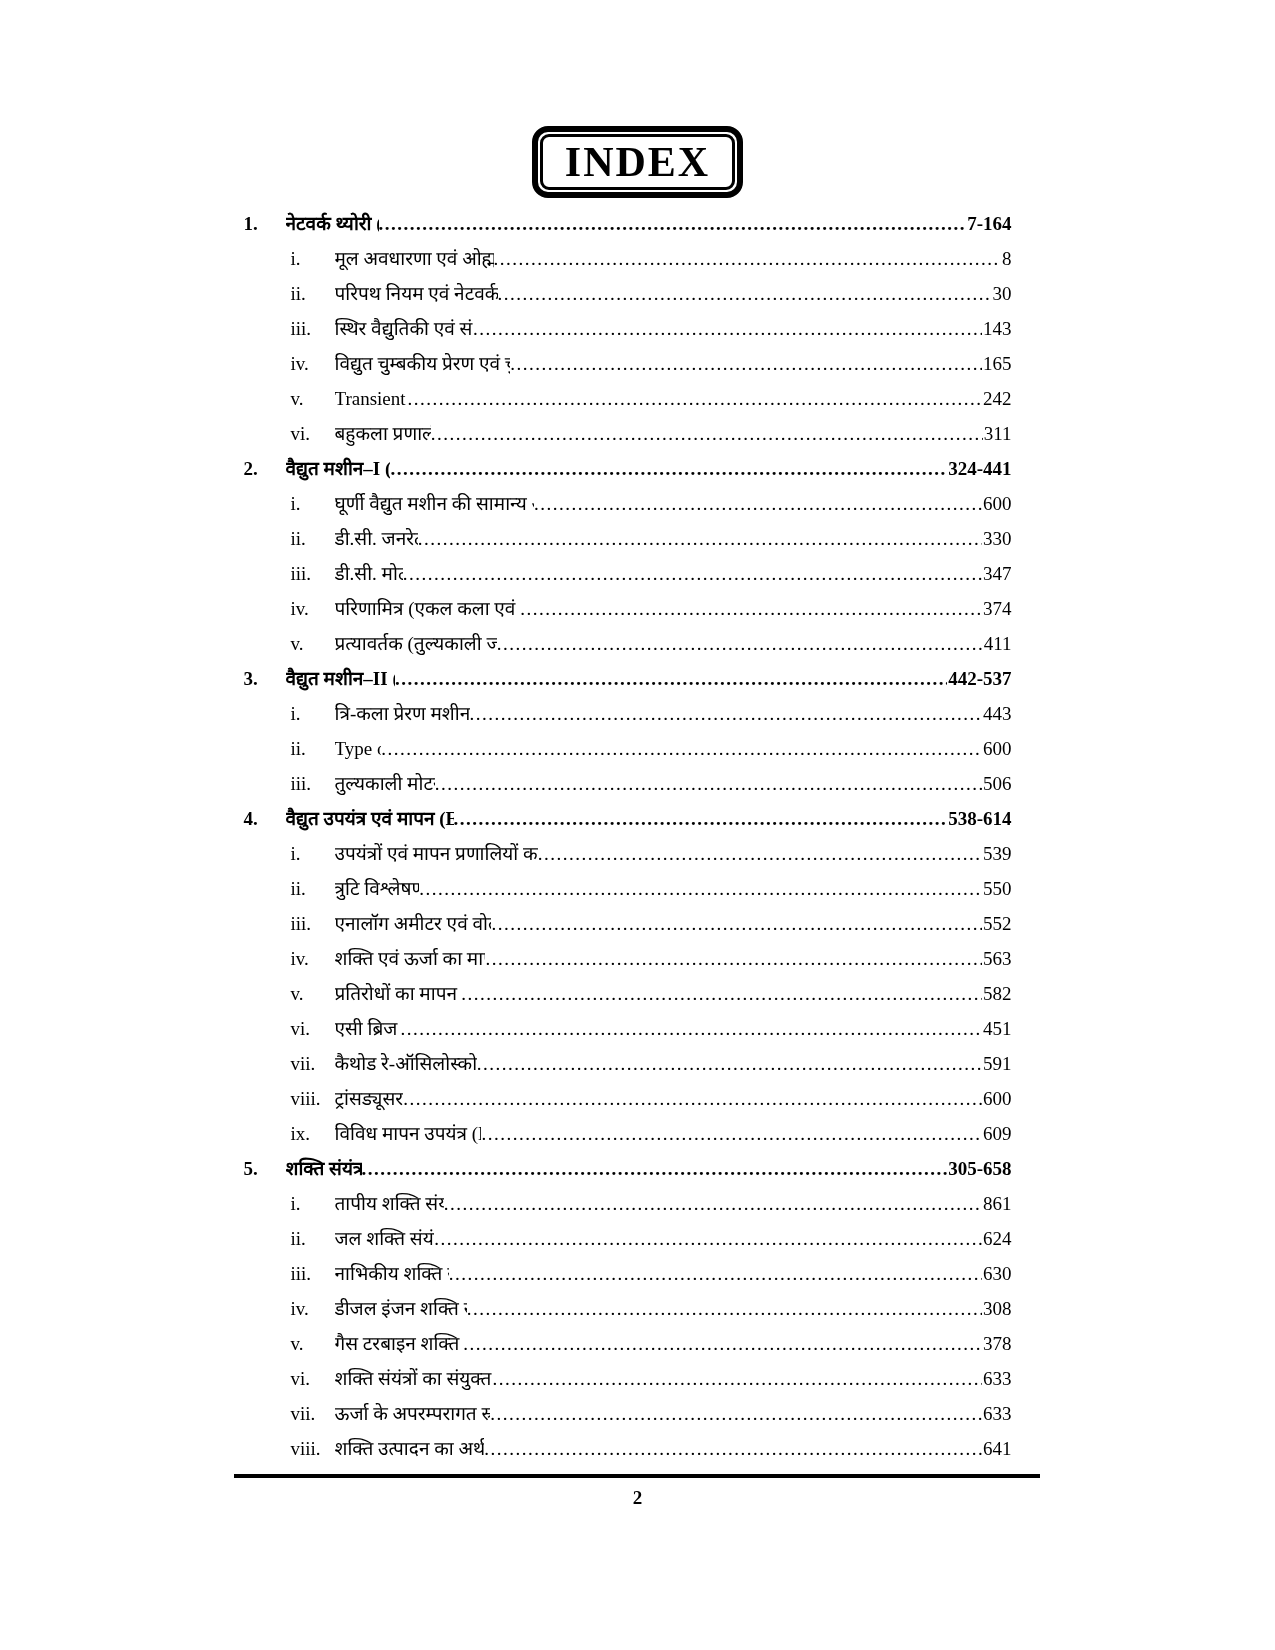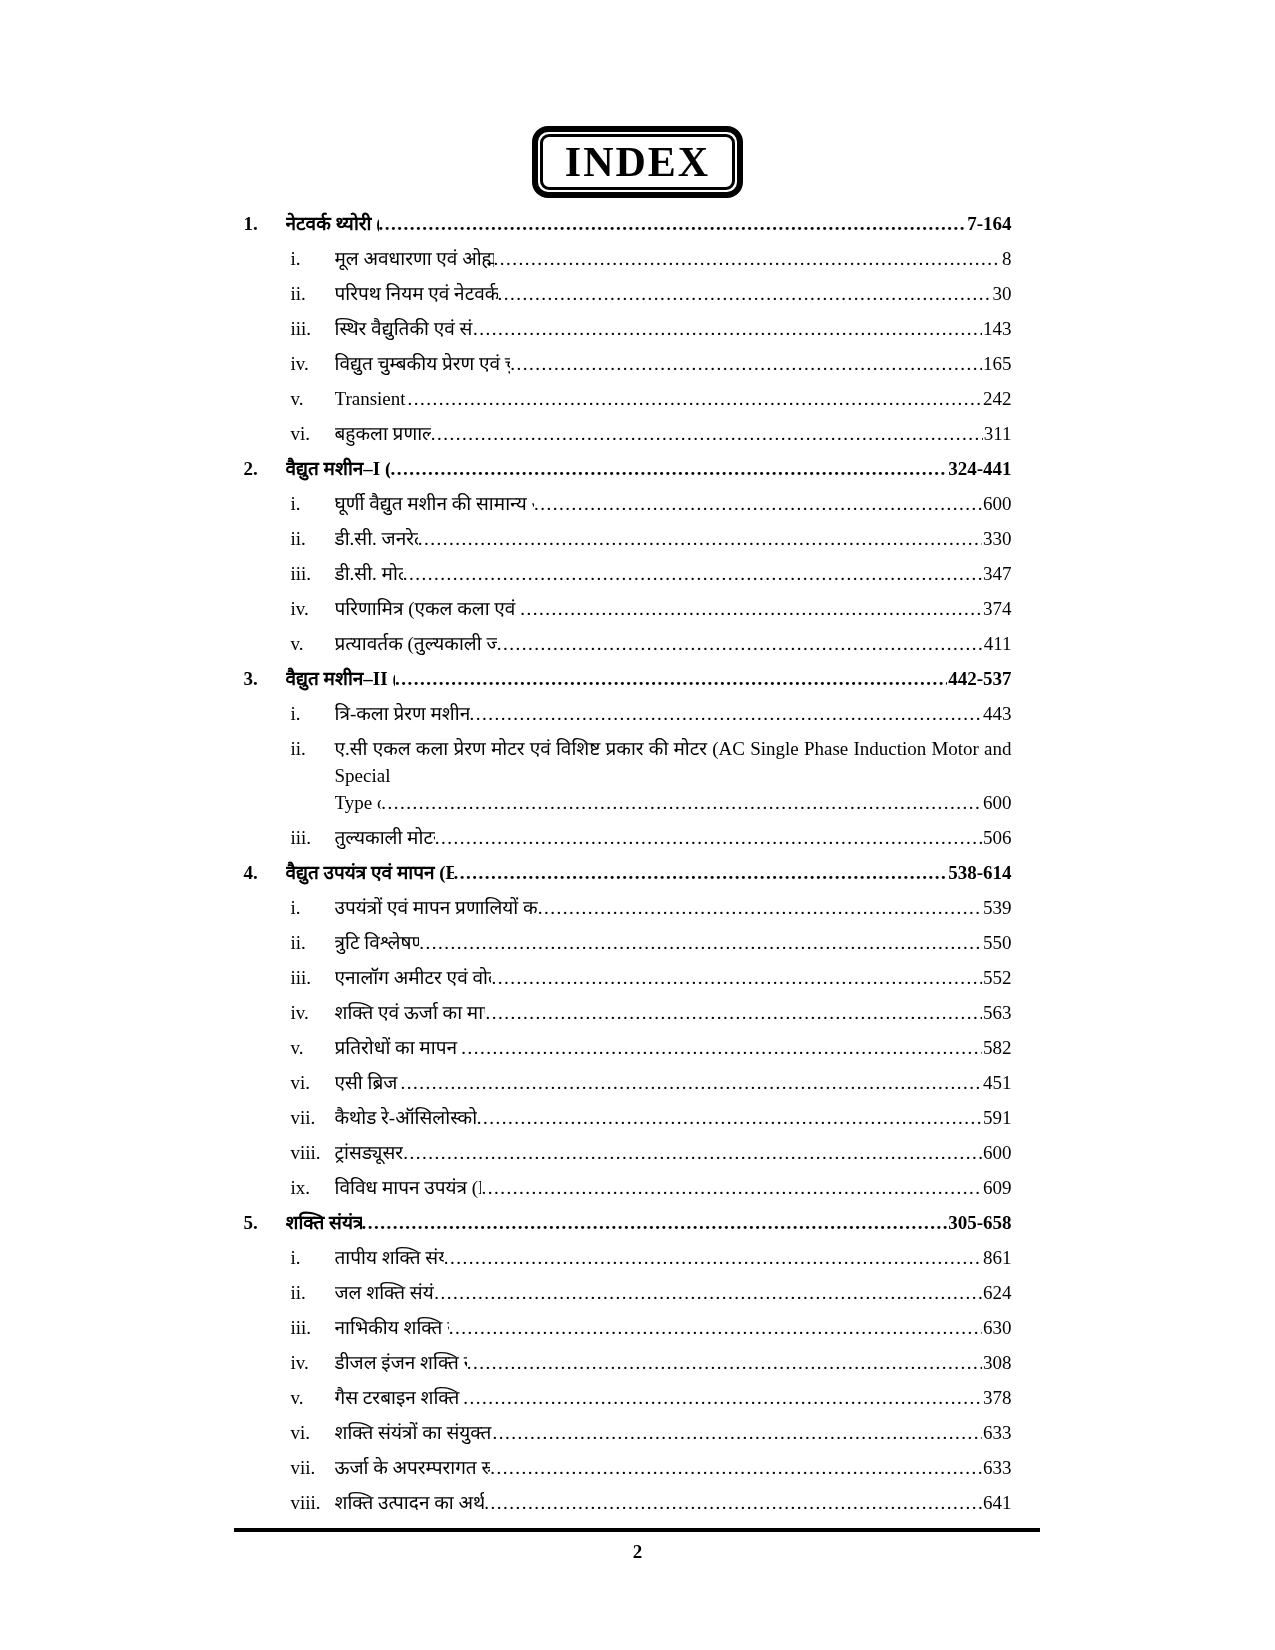--- a/index.html
+++ b/index.html
@@ -187,21 +187,20 @@
   <div class="row item">
     <span class="roman-col">i.</span>
     <span class="title-text">त्रि-कला प्रेरण मशीन (Three Phase Induction Machine)</span>
     <span class="dots"></span>
     <span class="pg">443</span>
   </div>
 
   <div class="row item">
     <span class="roman-col">ii.</span>
     <div class="body-col">
-      <div class="just">ए.सी एकल कला प्रेरण मोटर एवं विशिष्ट प्रकार की मोटर (AC Single Phase Induction Motor and Special</div>
       <div class="line2">
         <span class="title-text">Type of Motor)</span>
         <span class="dots"></span>
         <span class="pg">600</span>
       </div>
     </div>
   </div>
 
   <div class="row item">
     <span class="roman-col">iii.</span>

